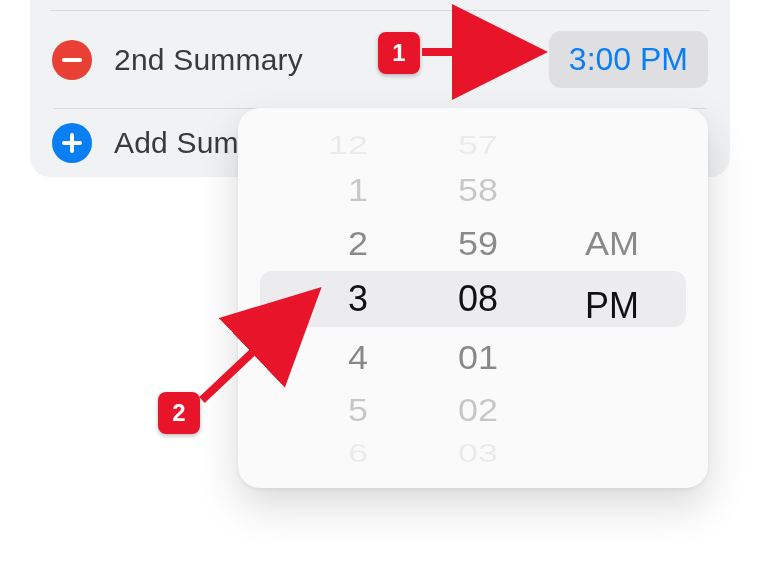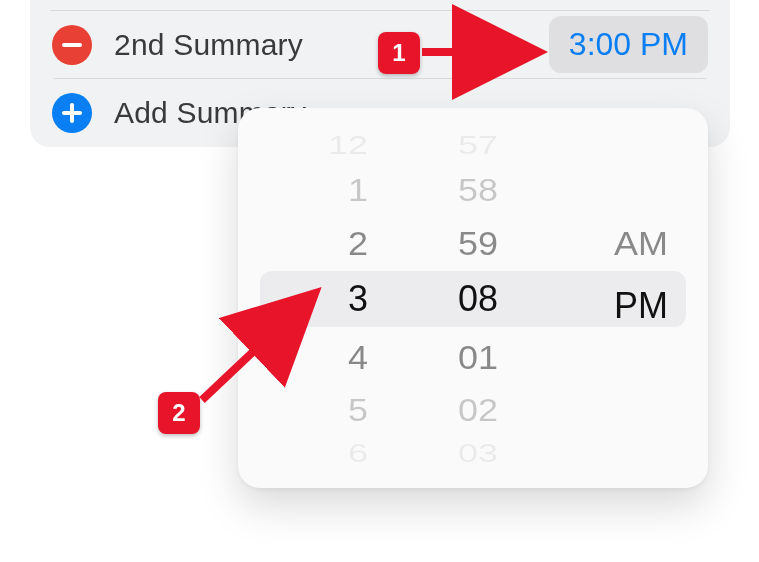--- a/index.html
+++ b/index.html
@@ -17,21 +17,21 @@
     width:700px;
     background:#f1f2f3;
     border-radius:20px;
     padding-top:30px;
   }
   .row {
     display:flex;
     align-items:center;
     padding:14px 22px;
   }
-  .row.top { border-top: 1px solid #d9d9dc; margin:0 20px; padding:5px 2px; }
+  .row.top { border-top: 1px solid #d9d9dc; margin:0 20px; padding:20px 2px; }
   .divider { height:1px; background:#d9d9dc; margin:0 24px; }
   .icon-btn {
     width:40px; height:40px; border-radius:50%;
     display:flex; align-items:center; justify-content:center;
     flex:0 0 auto;
     margin-right:22px;
   }
   .minus-btn { background:#e84034; }
   .plus-btn  { background:#0a7ef3; }
   .icon-btn svg { display:block; }
@@ -65,21 +65,21 @@
     background:#ececee;
     border-radius:12px;
   }
   .col {
     position:absolute;
     top:0; bottom:0;
     text-align:center;
   }
   .col.hour   { left:40px;  width:120px; text-align:right; }
   .col.minute { left:170px; width:140px; }
-  .col.ampm   { left:310px; width:120px; text-align:right; }
+  .col.ampm   { left:310px; width:120px; text-align:center; }
   .wheel-item {
     position:absolute;
     left:0; right:0;
     font-size:36px;
     line-height:56px;
     height:56px;
     color:#000;
     font-feature-settings: "tnum";
   }
   .col.hour .wheel-item { padding-right:30px; }

